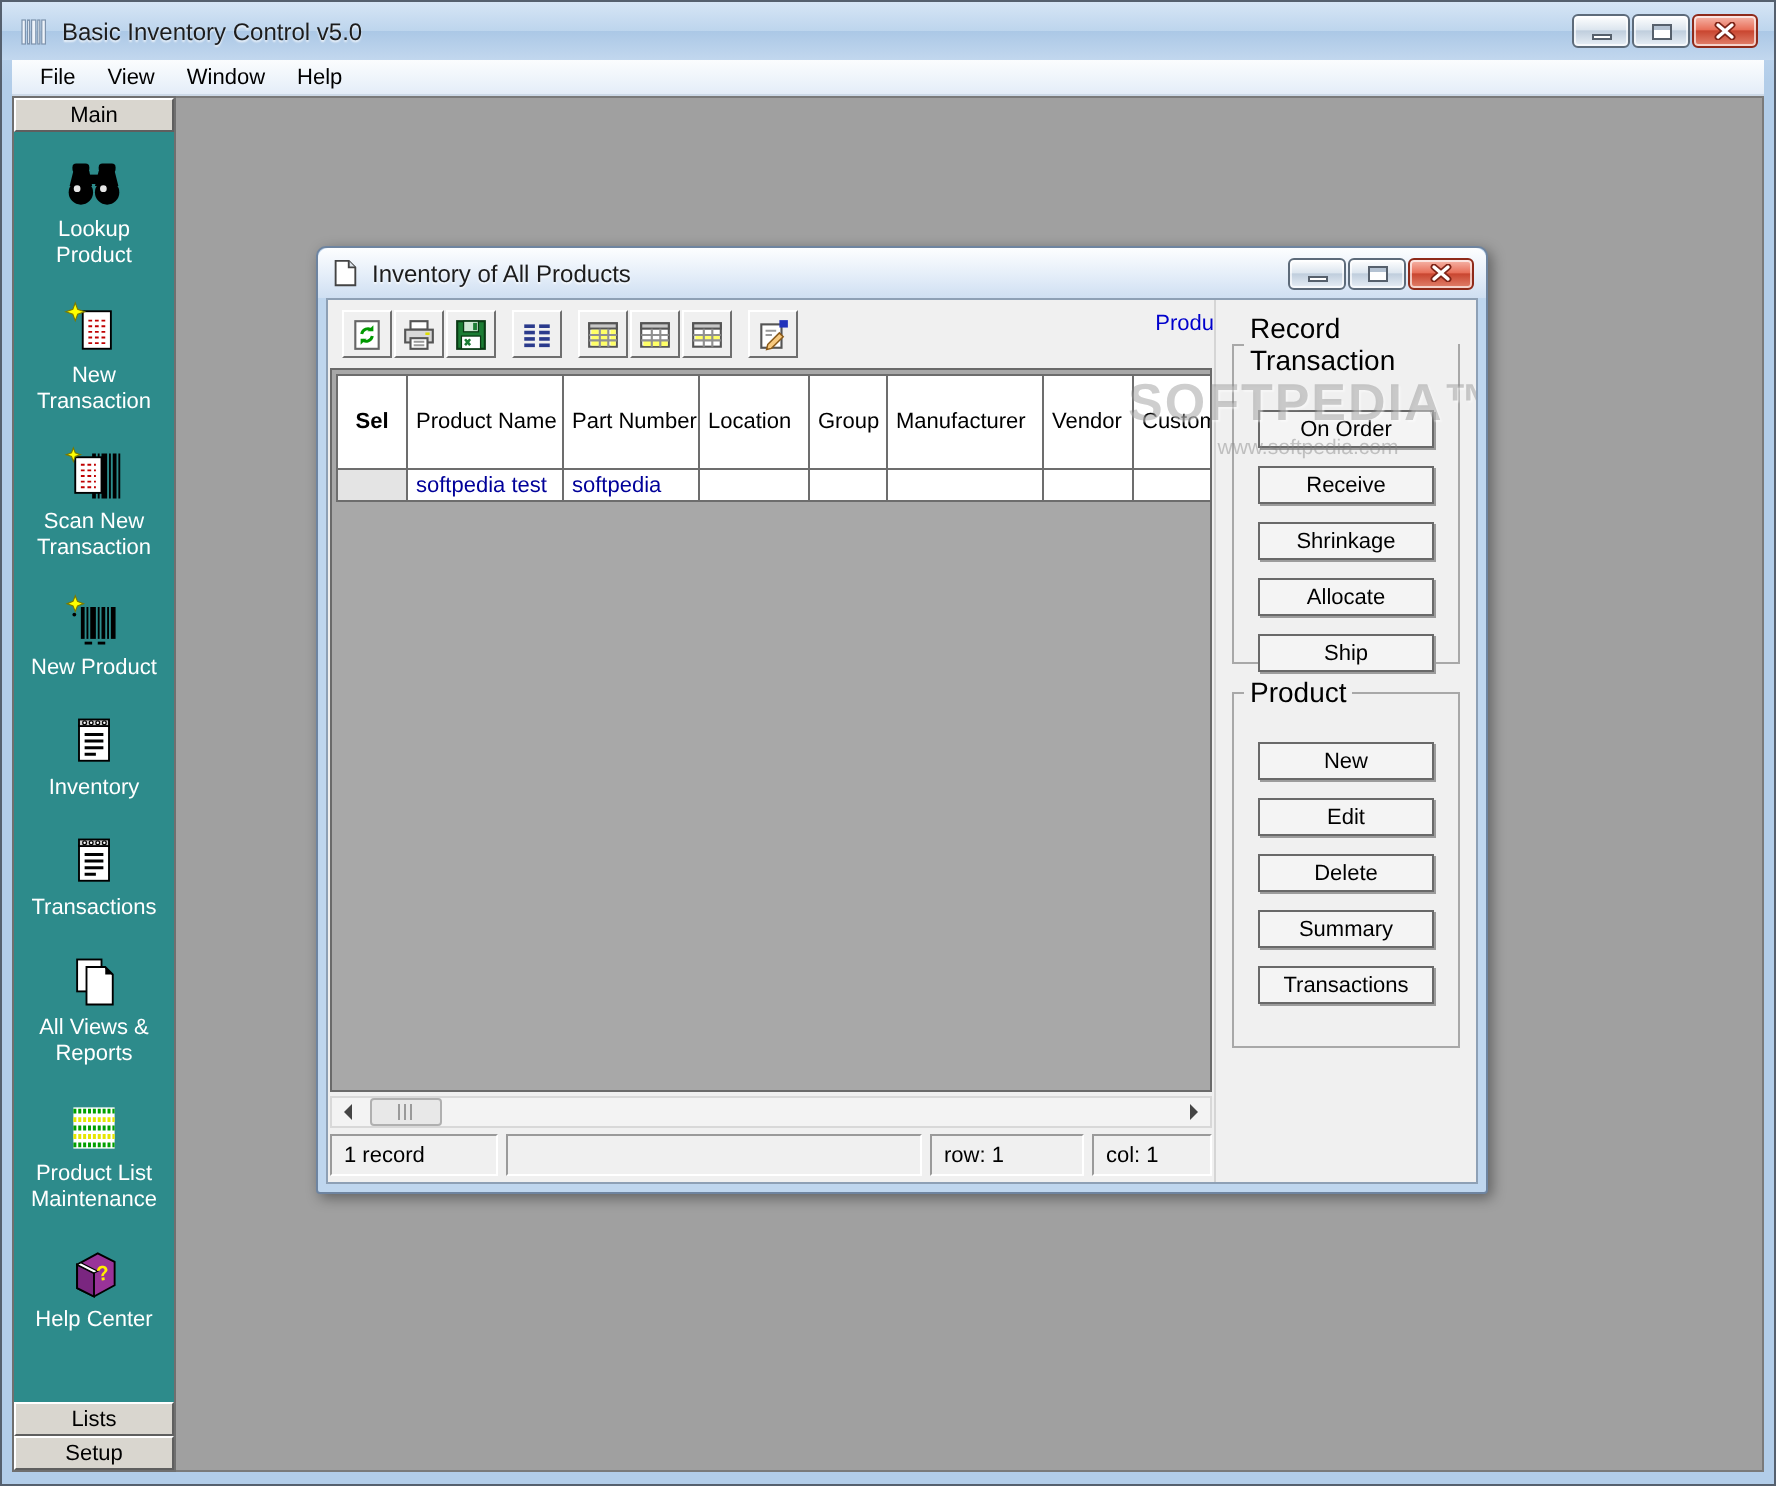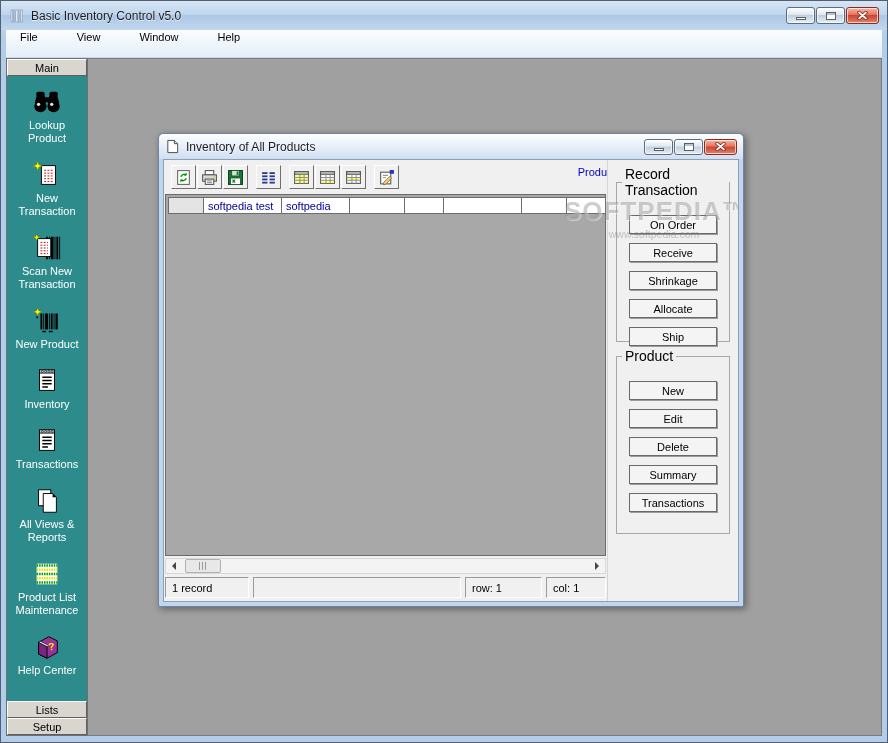--- a/index.html
+++ b/index.html
@@ -19,22 +19,22 @@
   .wbtn { width:29px; height:17px; margin-left:1px; border:1px solid #5d6b7a; border-radius:3px;
           background:linear-gradient(#ffffff,#dde6ef 45%,#c0cedd 50%,#e8eff6);
           display:flex; align-items:center; justify-content:center;
           box-shadow:inset 0 0 0 1px rgba(255,255,255,.65); cursor:pointer; }
   .wbtn.close { width:33px; border:1px solid #8e2a1a;
           background:linear-gradient(#f6b8ab,#e8705a 45%,#c94630 50%,#e2826d); }
   .gmin { width:10px; height:3px; background:#fff; border:1px solid #56606c; margin-top:5px; }
   .gmax { width:10px; height:8px; background:#fff; border:1px solid #56606c; box-shadow:inset 0 2px 0 #b4c2d2; }
 
   
-  .menubar { height:28px; margin:0 5px; background:linear-gradient(#fbfdfe,#e4edf8);
-             border-bottom:1px solid #cdd9e7; display:flex; padding:0 6px;gap:23px; }
+  .menubar { height:18px; margin:0 5px; background:linear-gradient(#fbfdfe,#e4edf8);
+             border-bottom:1px solid #cdd9e7; display:flex; align-items:center; padding:0 6px; }
   .menu-item { padding:1px 8px; cursor:default; }
 
   
   .content { flex:1; display:flex; margin:0 5px; min-height:0; }
 
   
   .sidebar { width:82px; display:flex; flex-direction:column; background:#2d8b8b;
              border:1px solid #6f6f6f; }
   .stab { height:17px; flex:0 0 auto; background:#d9d6cf; color:#000;
           border:1px solid; border-color:#ffffff #5f5f5f #5f5f5f #ffffff;
@@ -435,20 +435,30 @@
                   <col style="width:35px">
                     <col style="width:78px">
                     <col style="width:68px">
                   <col style="width:55px">
                     <col style="width:39px">
                     <col style="width:78px">
                   <col style="width:45px">
                     <col style="width:40px">
                 </colgroup>
                 <tbody>
+                    <tr>
+                  <th class="c-sel">Sel</th>
+                  <th>Product Name</th>
+                  <th>Part Number</th>
+                  <th>Location</th>
+                  <th>Group</th>
+                  <th>Manufacturer</th>
+                  <th>Vendor</th>
+                  <th>Custom</th>
+                </tr>
                 <tr>
                   <td class="sel-cell"></td>
                   <td>softpedia test</td>
                   <td>softpedia</td>
                   <td></td>
                   <td></td>
                   <td></td>
                   <td></td>
                   <td></td>
                 </tr>

